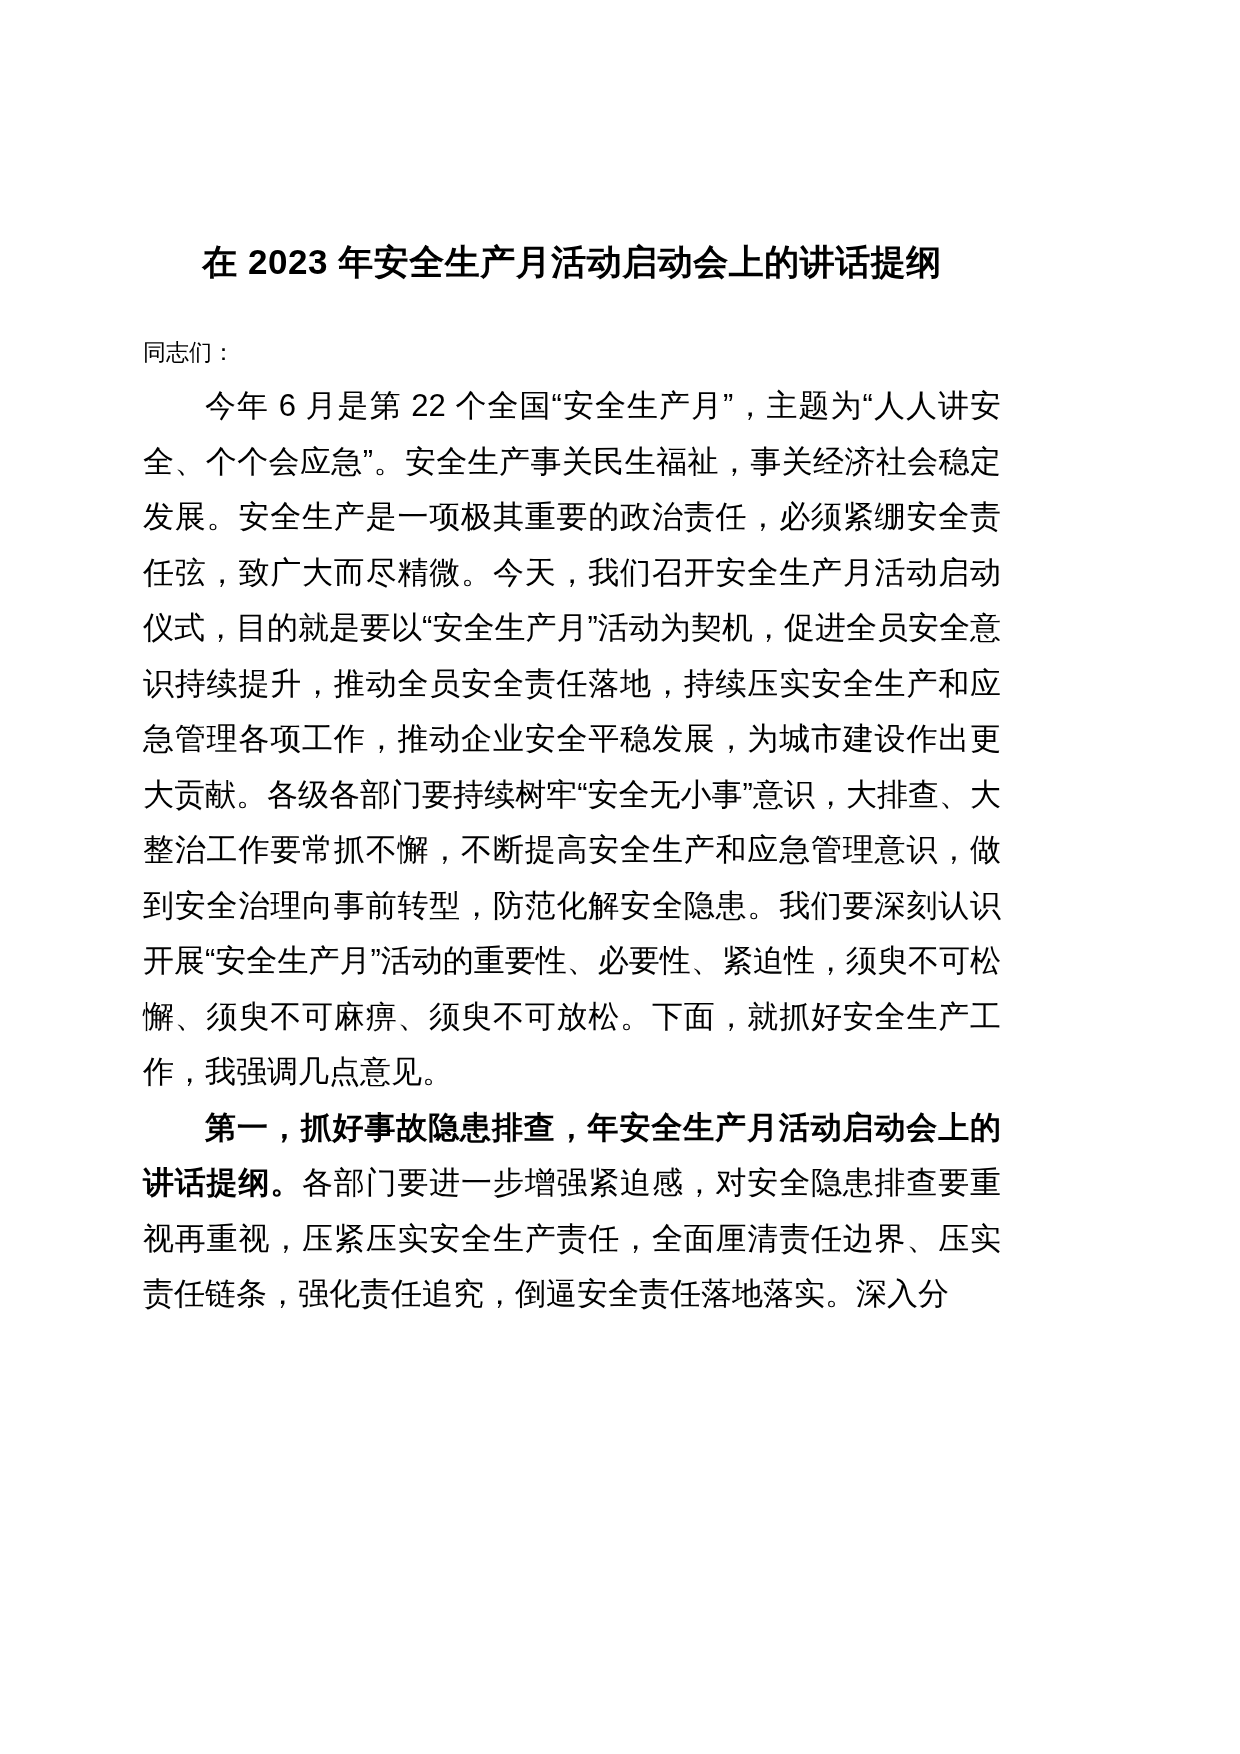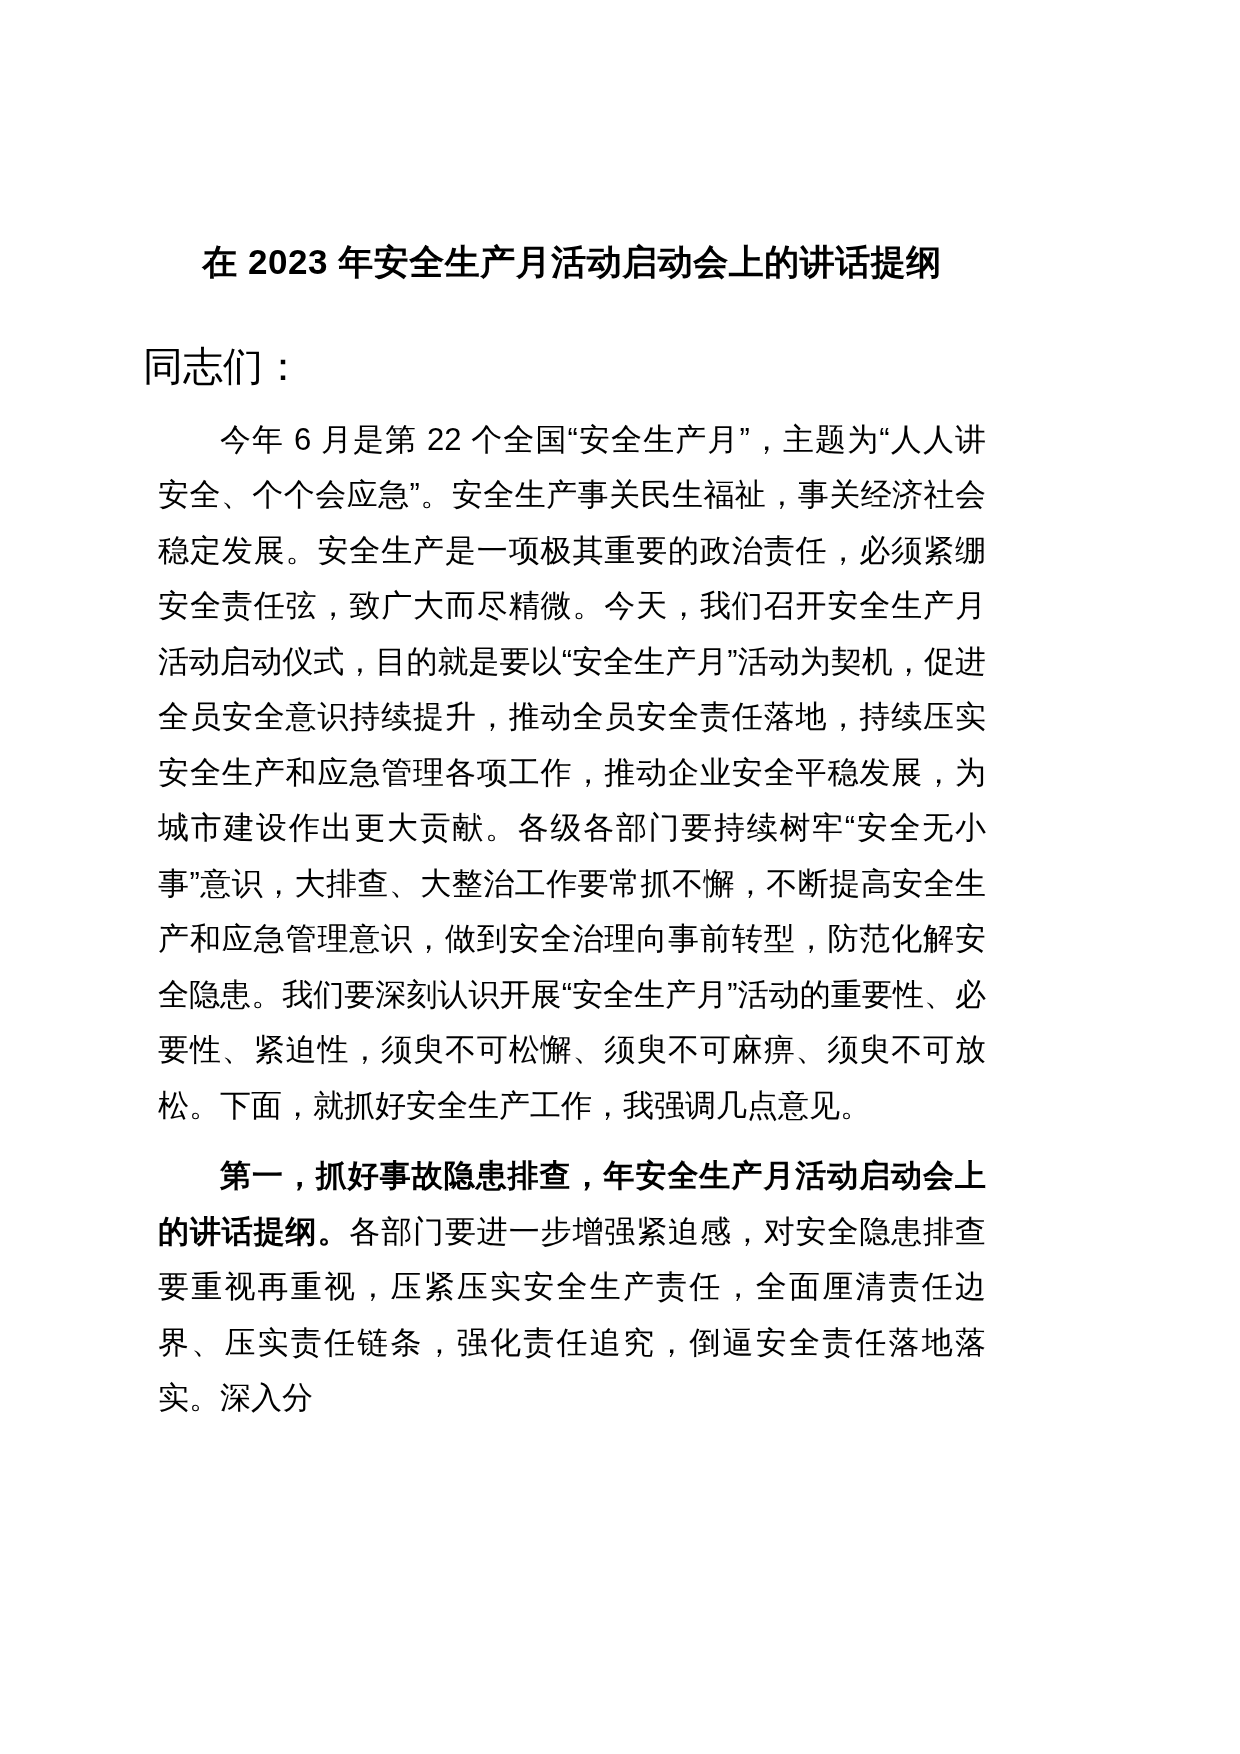--- a/index.html
+++ b/index.html
@@ -32,31 +32,31 @@
     font-size: 35px;
     font-weight: bold;
     text-align: center;
     line-height: 1.5;
     letter-spacing: 0.5px;
     margin: 0 0 46px 0;
     white-space: nowrap;
   }
 
   .salutation {
-    font-size: 40px;
+    font-size: 23px;
     line-height: 1.55;
     margin: 0 0 8px 0;
     text-align: justify;
     text-justify: inter-ideograph;
   }
 
   .body-para {
     font-size: 31px;
     line-height: 55.5px;
-    margin: 15px;
+    margin: 0;
     text-indent: 2em;
     text-align: justify;
     text-justify: inter-ideograph;
     word-break: break-all;
   }
 
   .body-para + .body-para {
     margin-top: 0;
   }
 

